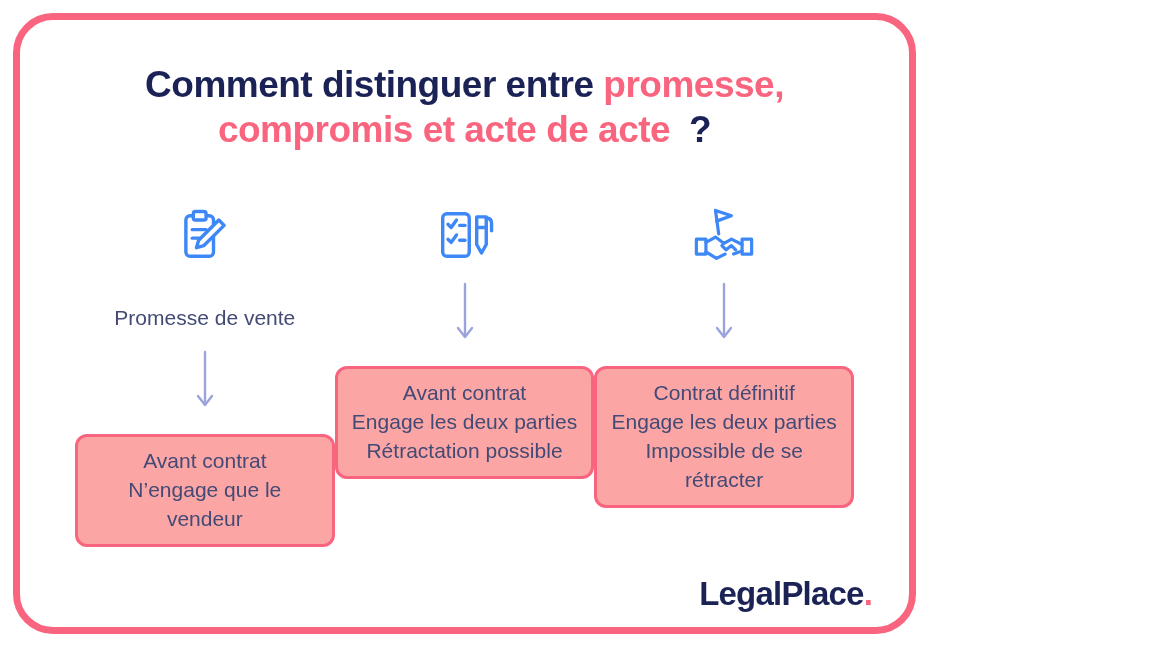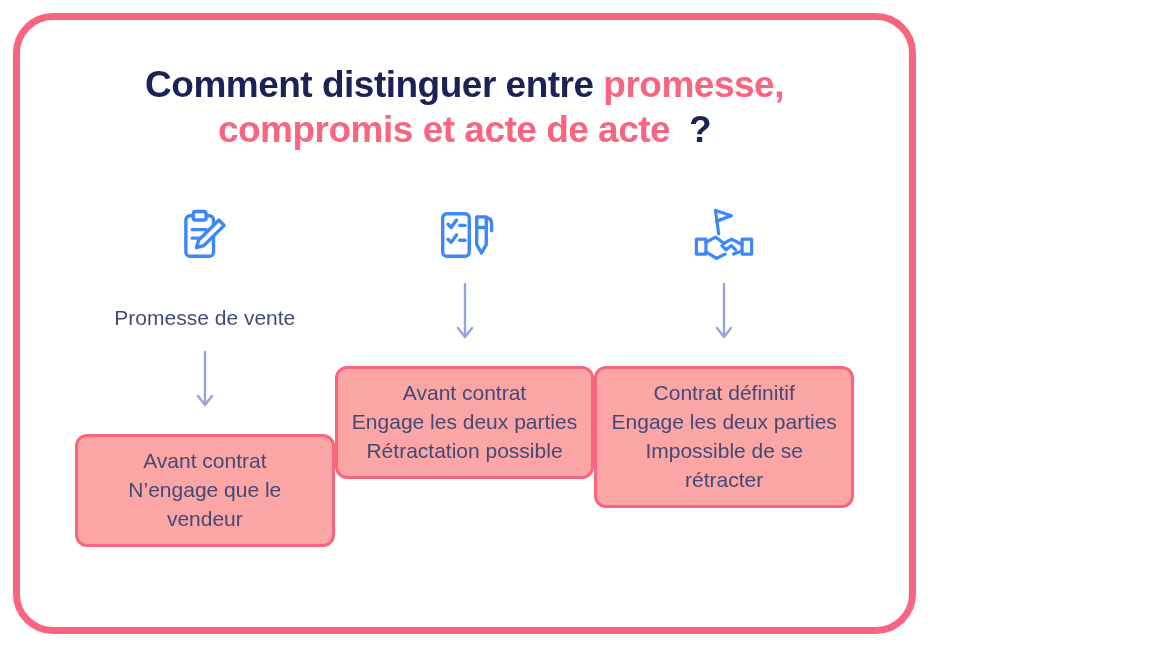--- a/index.html
+++ b/index.html
@@ -198,15 +198,18 @@
         </div>
         <div class="info-box">
           <span>Contrat définitif
 Engage les deux parties
 Impossible de se rétracter</span>
         </div>
       </div>
 
     </div>
 
+    <div class="logo">
+      <span>LegalPlace</span><span class="dot">.</span>
+    </div>
 
   </div>
 </div>
 
 </body></html>

